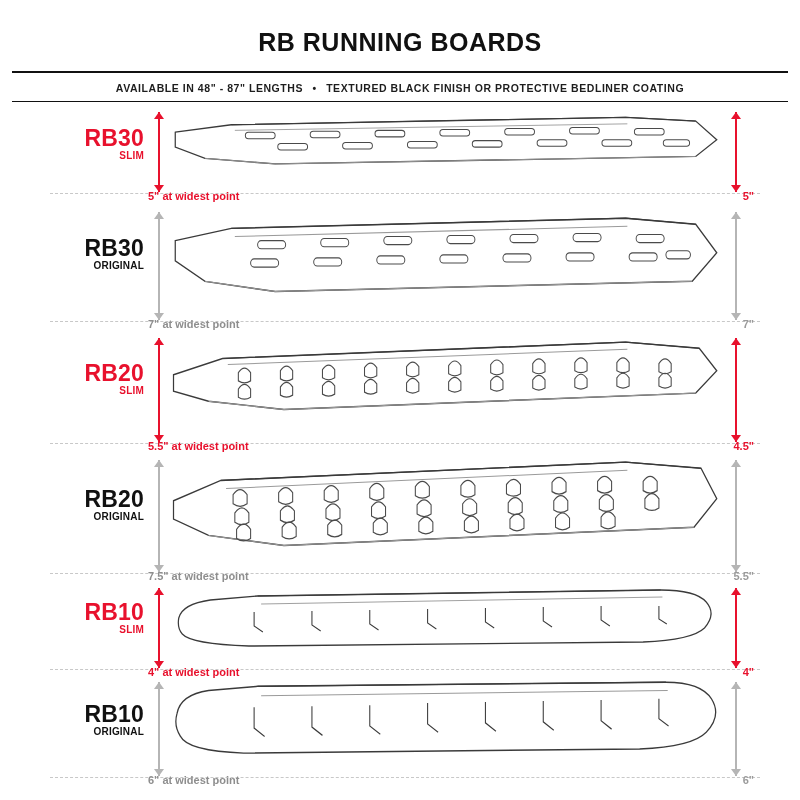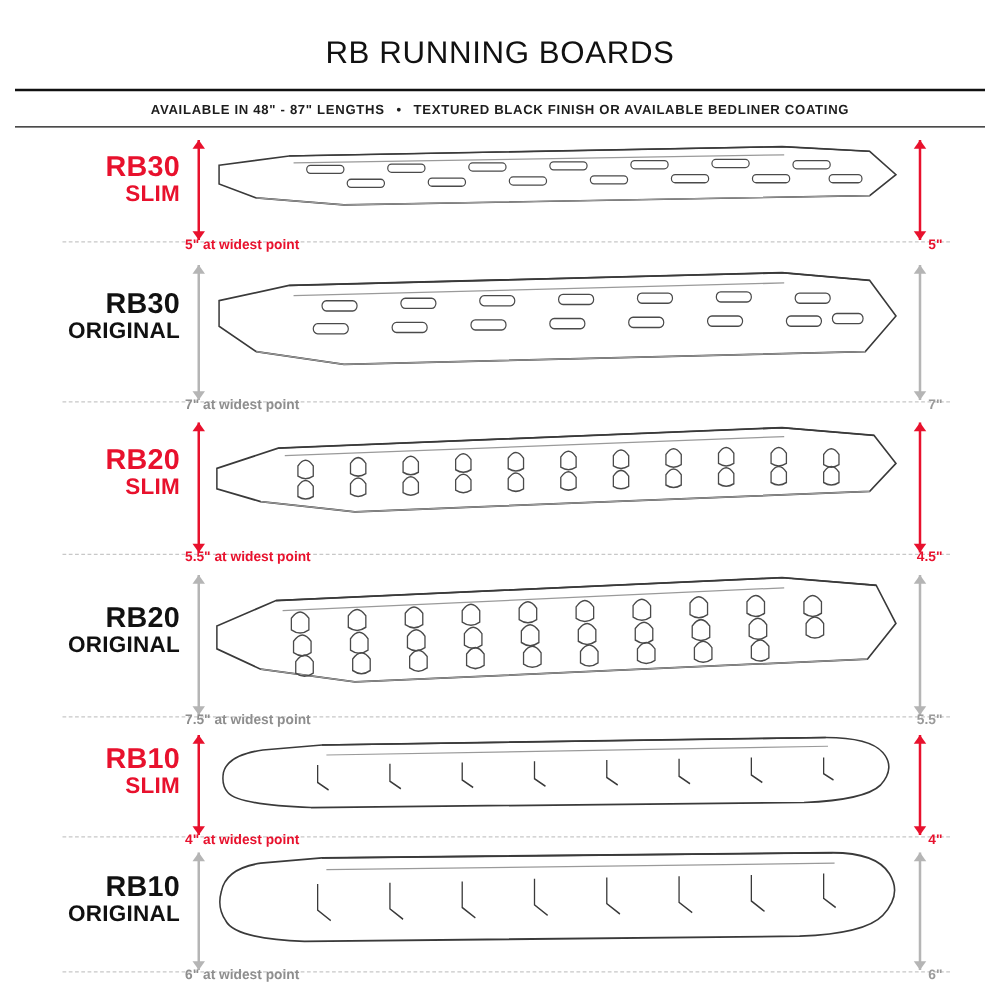--- a/index.html
+++ b/index.html
@@ -23,21 +23,21 @@
     padding: 0 40px;
   }
 
   
   .header {
     padding-top: 28px;
     text-align: center;
   }
   .title {
     font-size: 25px;
-    font-weight: normal;
+    font-weight: bold;
     letter-spacing: 0.5px;
     color: #111;
     margin: 0 0 14px 0;
   }
   .rule {
     border-top: 2px solid #111;
     margin: 0 -28px;
   }
   .subtitle {
     font-size: 10.5px;
@@ -83,21 +83,21 @@
     width: 96px;
     text-align: right;
   }
   .model-name {
     font-size: 23px;
     font-weight: bold;
     line-height: 1.05;
     letter-spacing: 0.2px;
   }
   .model-variant {
-    font-size: 18px;
+    font-size: 10px;
     font-weight: bold;
     line-height: 1.2;
     letter-spacing: 0.2px;
   }
   .red .model-name, .red .model-variant { color: #e8112d; }
   .dark .model-name, .dark .model-variant { color: #111; }
 
   
   .arrow {
     position: absolute;
@@ -166,21 +166,21 @@
 <body>
 
 <div class="page">
 
   <div class="header">
     <h1 class="title">RB RUNNING BOARDS</h1>
     <div class="rule"></div>
     <div class="subtitle">
       <span>AVAILABLE IN 48" - 87" LENGTHS</span>
       <span class="sep">•</span>
-      <span>TEXTURED BLACK FINISH OR AVAILABLE BEDLINER COATING</span>
+      <span>TEXTURED BLACK FINISH OR PROTECTIVE BEDLINER COATING</span>
     </div>
     <div class="rule-thin"></div>
   </div>
 
   <div class="rows">
 
     <div class="row" style="height:92px;">
       <div class="label-block red">
         <div class="model-name">RB30</div>
         <div class="model-variant">SLIM</div>

